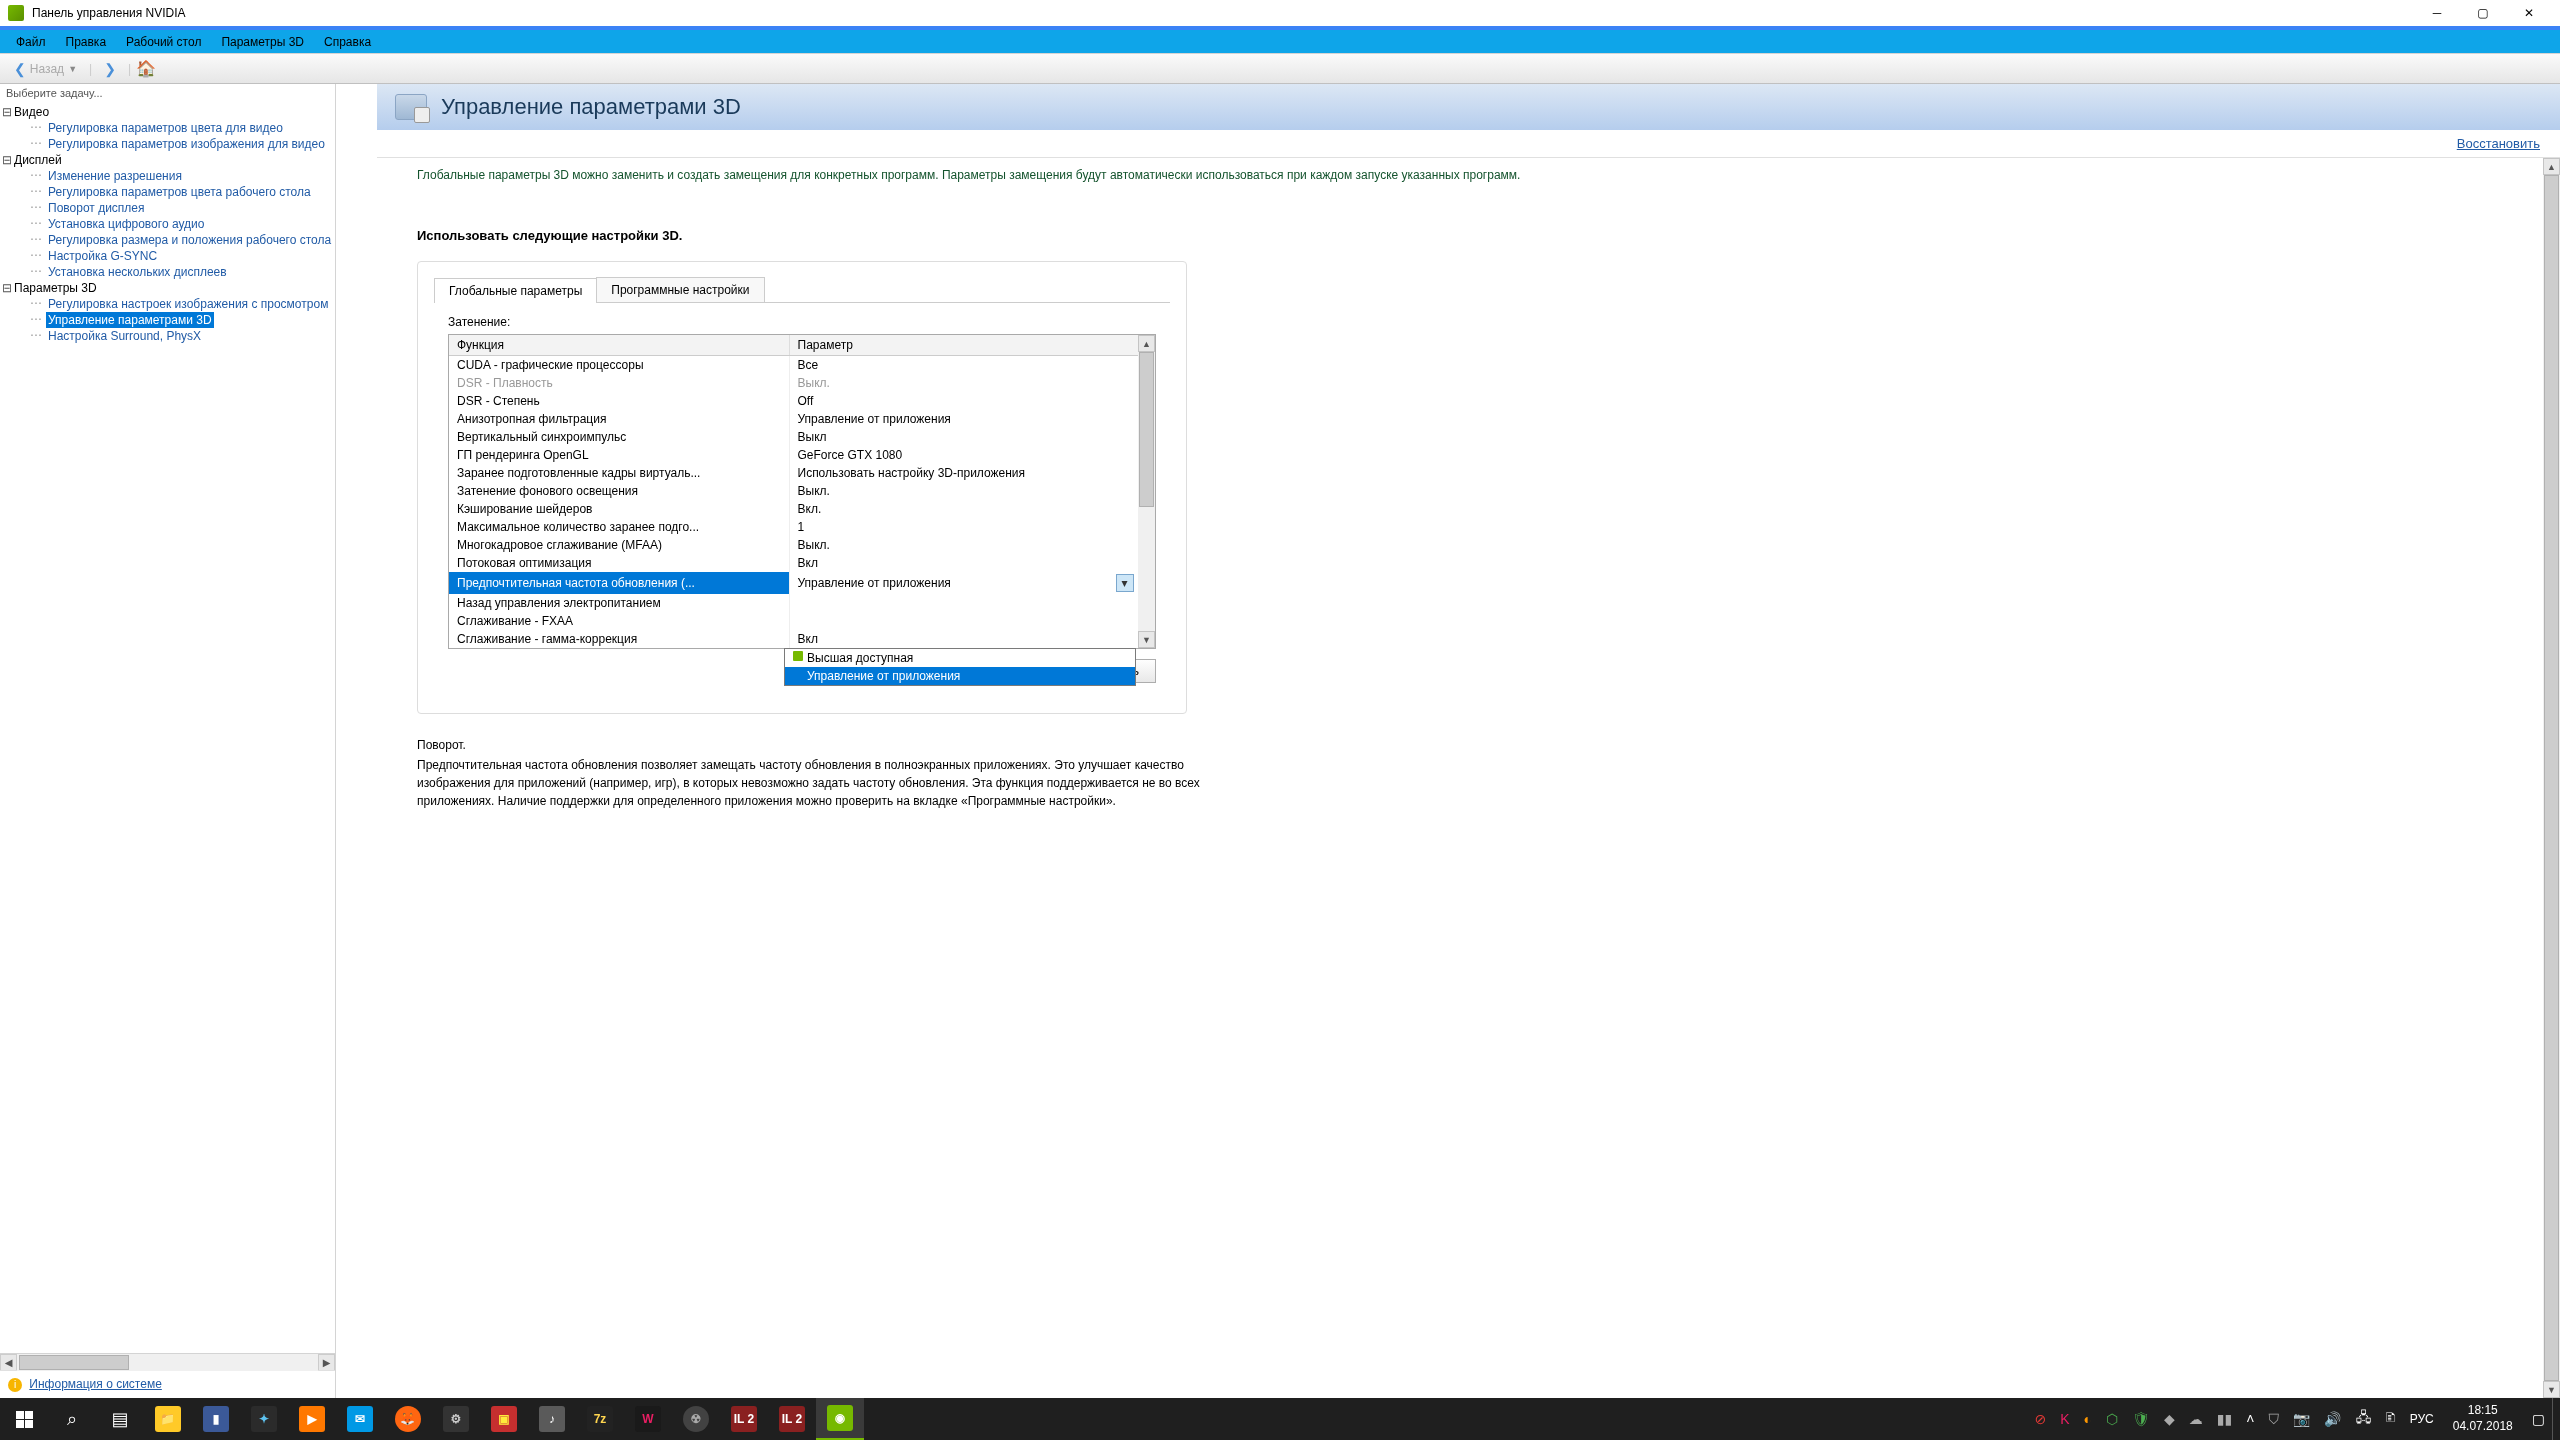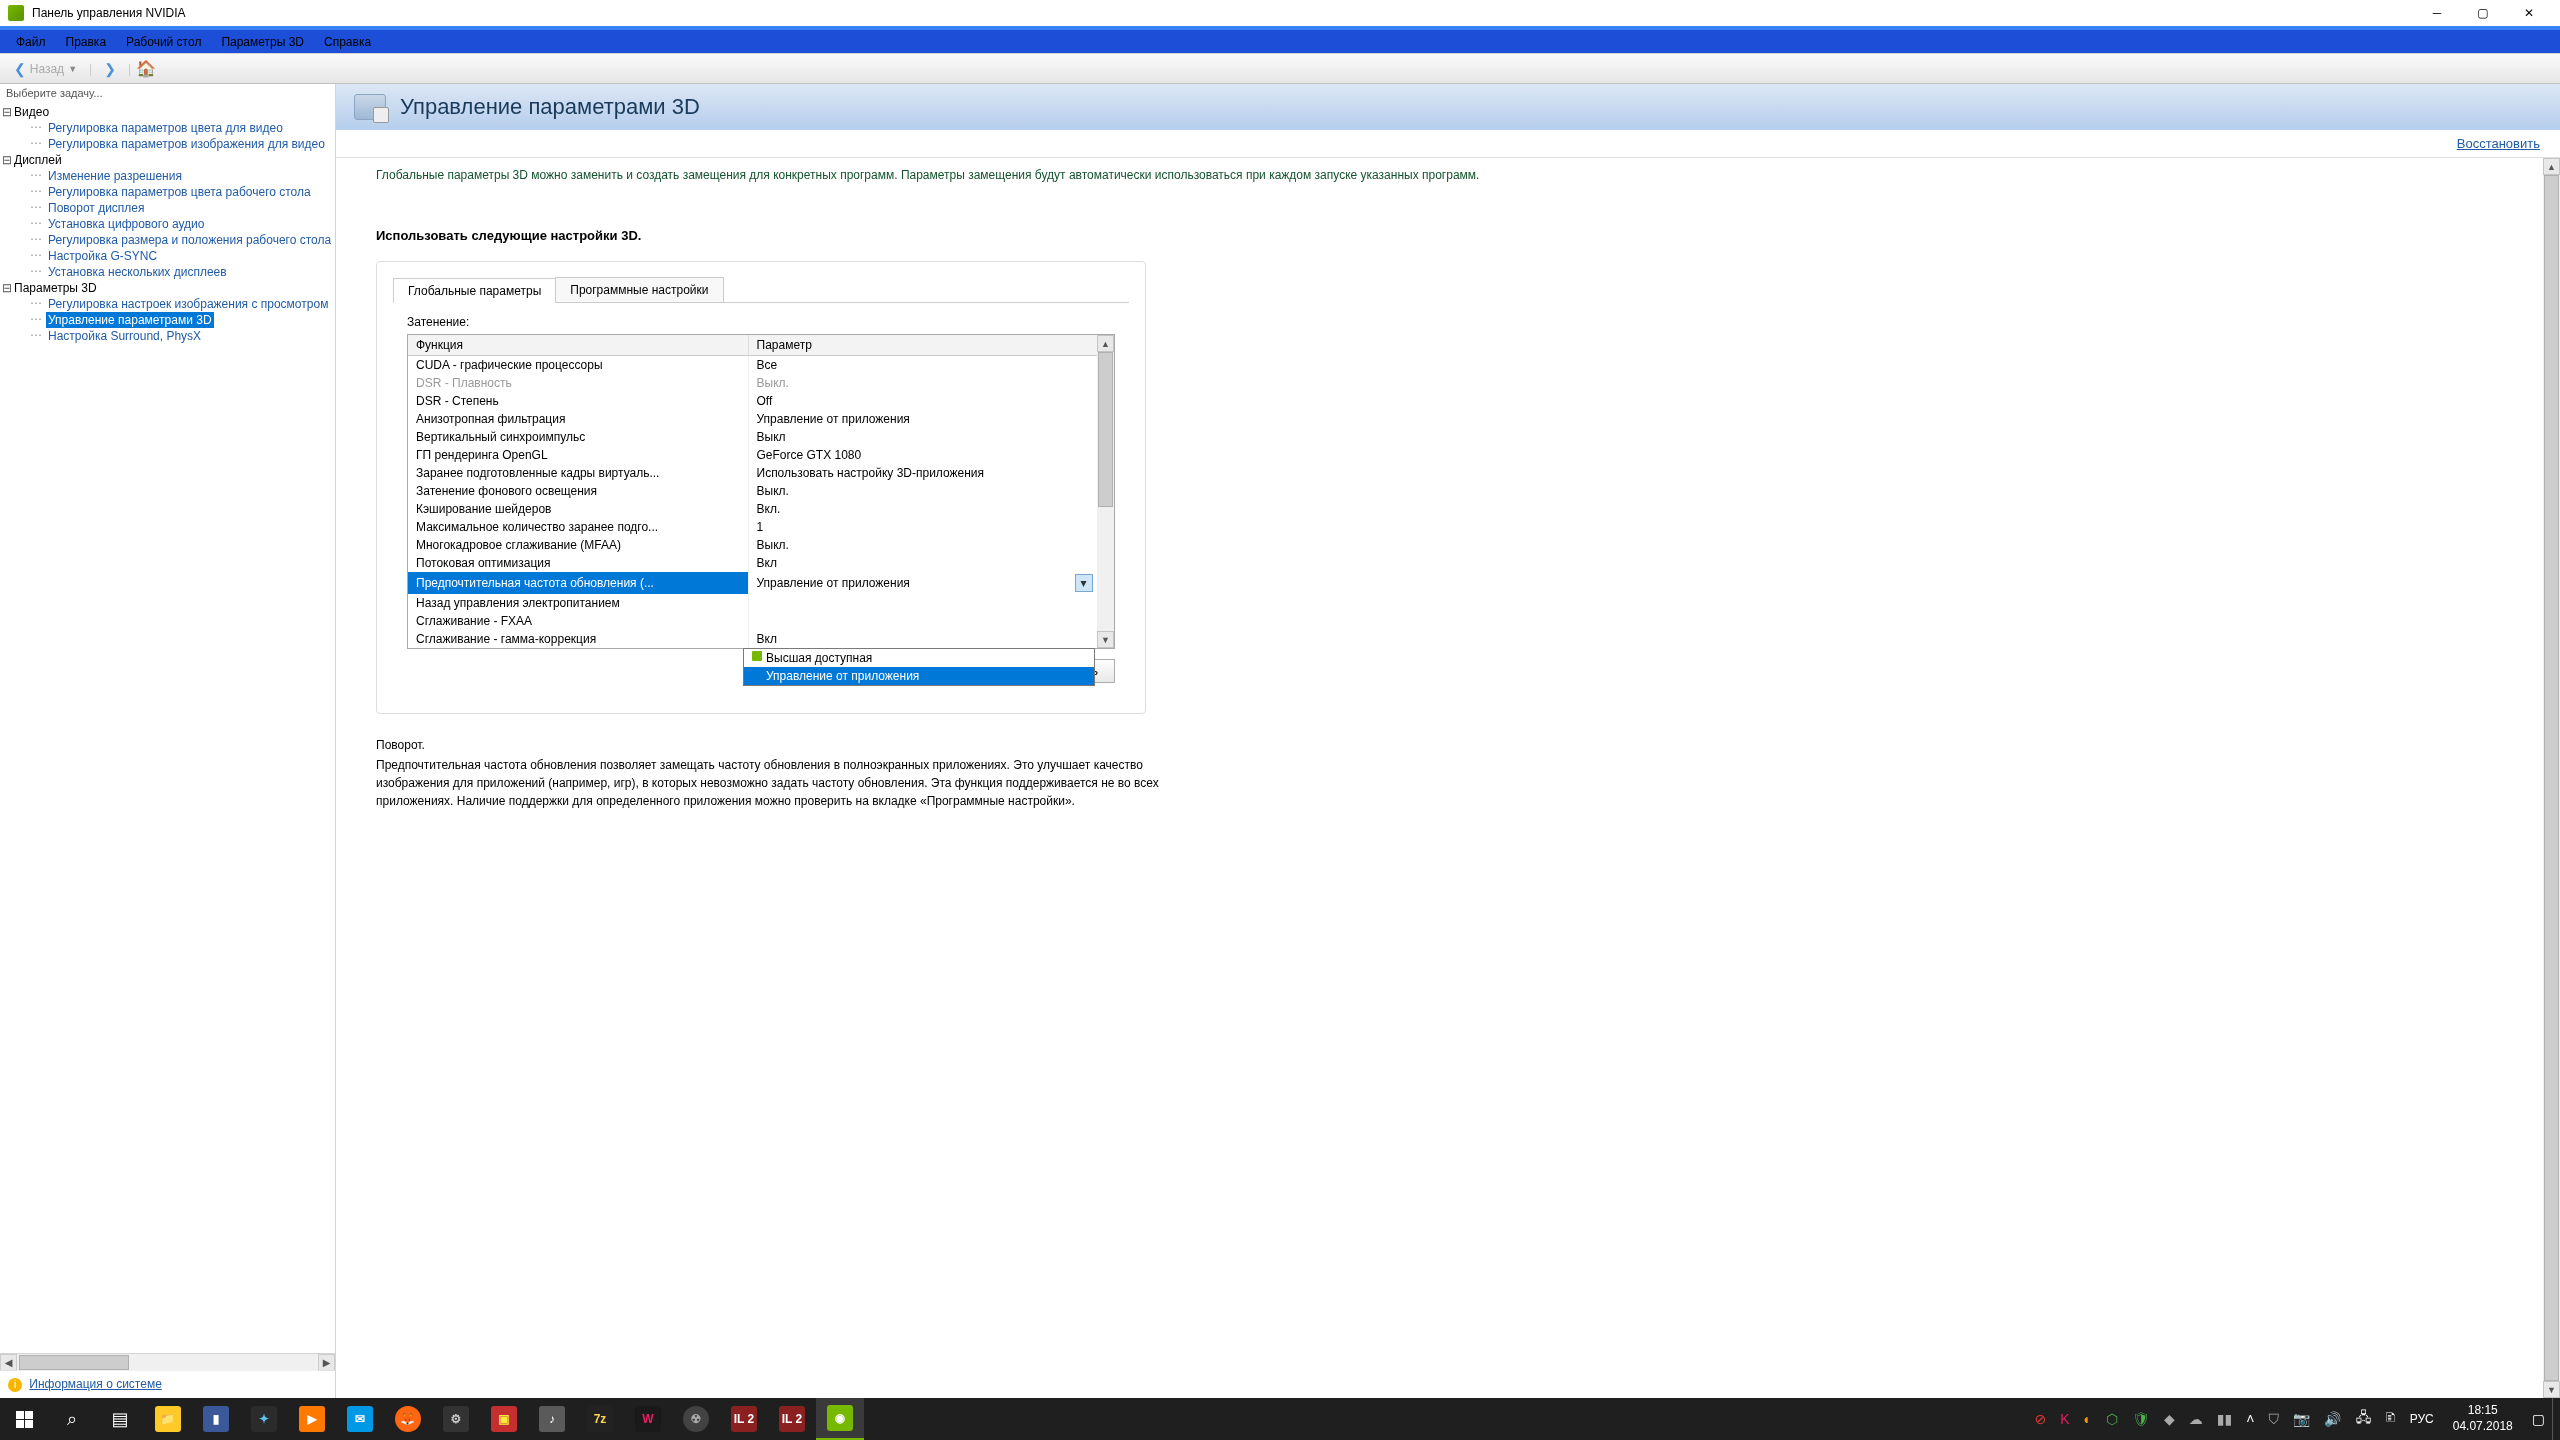--- a/index.html
+++ b/index.html
@@ -6,32 +6,32 @@
 body { background: #fff; width: 2560px; height: 1440px; overflow: hidden; }
 
 
 .title-bar { height: 30px; background: #fff; display: flex; align-items: center; padding: 0 8px; border-bottom: 4px solid #3b82f6; }
 .title-bar .app-icon { width: 16px; height: 16px; background: linear-gradient(135deg,#76b900 0%,#5a8f00 100%); margin-right: 8px; border-radius: 2px; }
 .title-bar .title { flex: 1; font-size: 12px; }
 .title-bar .win-btns { display: flex; gap: 0; }
 .title-bar .win-btn { width: 46px; height: 30px; display: flex; align-items: center; justify-content: center; cursor: pointer; }
 
 
-.menu-bar { height: 24px; background: #1d4ed8; display: flex; align-items: center; padding: 0 6px; border-bottom: 1px solid #d4d4d4; }
+.menu-bar { height: 24px; background: #0ea5e9; display: flex; align-items: center; padding: 0 6px; border-bottom: 1px solid #d4d4d4; }
 .menu-item { padding: 3px 10px; cursor: pointer; font-size: 12px; }
 
 
 .nav-toolbar { height: 30px; background: linear-gradient(#fafafa,#e6e6e6); display: flex; align-items: center; padding: 0 6px; border-bottom: 1px solid #c0c0c0; gap: 4px; }
 .nav-btn { display: flex; align-items: center; gap: 4px; padding: 3px 8px; cursor: pointer; color: #999; }
 .nav-btn.disabled { color: #aaa; }
 .nav-arrow { color: #4a90d9; font-size: 14px; }
 .nav-home { width: 22px; height: 22px; display: flex; align-items: center; justify-content: center; cursor: pointer; }
 
 
-.main-container { display: flex; height: calc(100% - 30px - 24px - 30px - 42px); }
+.main-container { display: flex; height: calc(100% - 30px - 24px - 30px - 42px); gap: 41px; }
 
 
 .sidebar { width: 336px; border-right: 1px solid #d4d4d4; display: flex; flex-direction: column; background: #fff; overflow: hidden; }
 .sidebar-title { padding: 3px 6px; font-size: 11px; color: #555; }
 .tree { flex: 1; overflow: hidden; padding: 2px 0; }
 .tree-node { display: flex; align-items: center; padding: 1px 0; cursor: pointer; font-size: 12px; white-space: nowrap; }
 .tree-expander { width: 14px; text-align: center; color: #555; }
 .tree-cat { color: #000; }
 .tree-link { color: #215ba6; text-decoration: none; padding: 1px 2px; }
 .tree-link.selected { background: #0078d7; color: #fff; }

